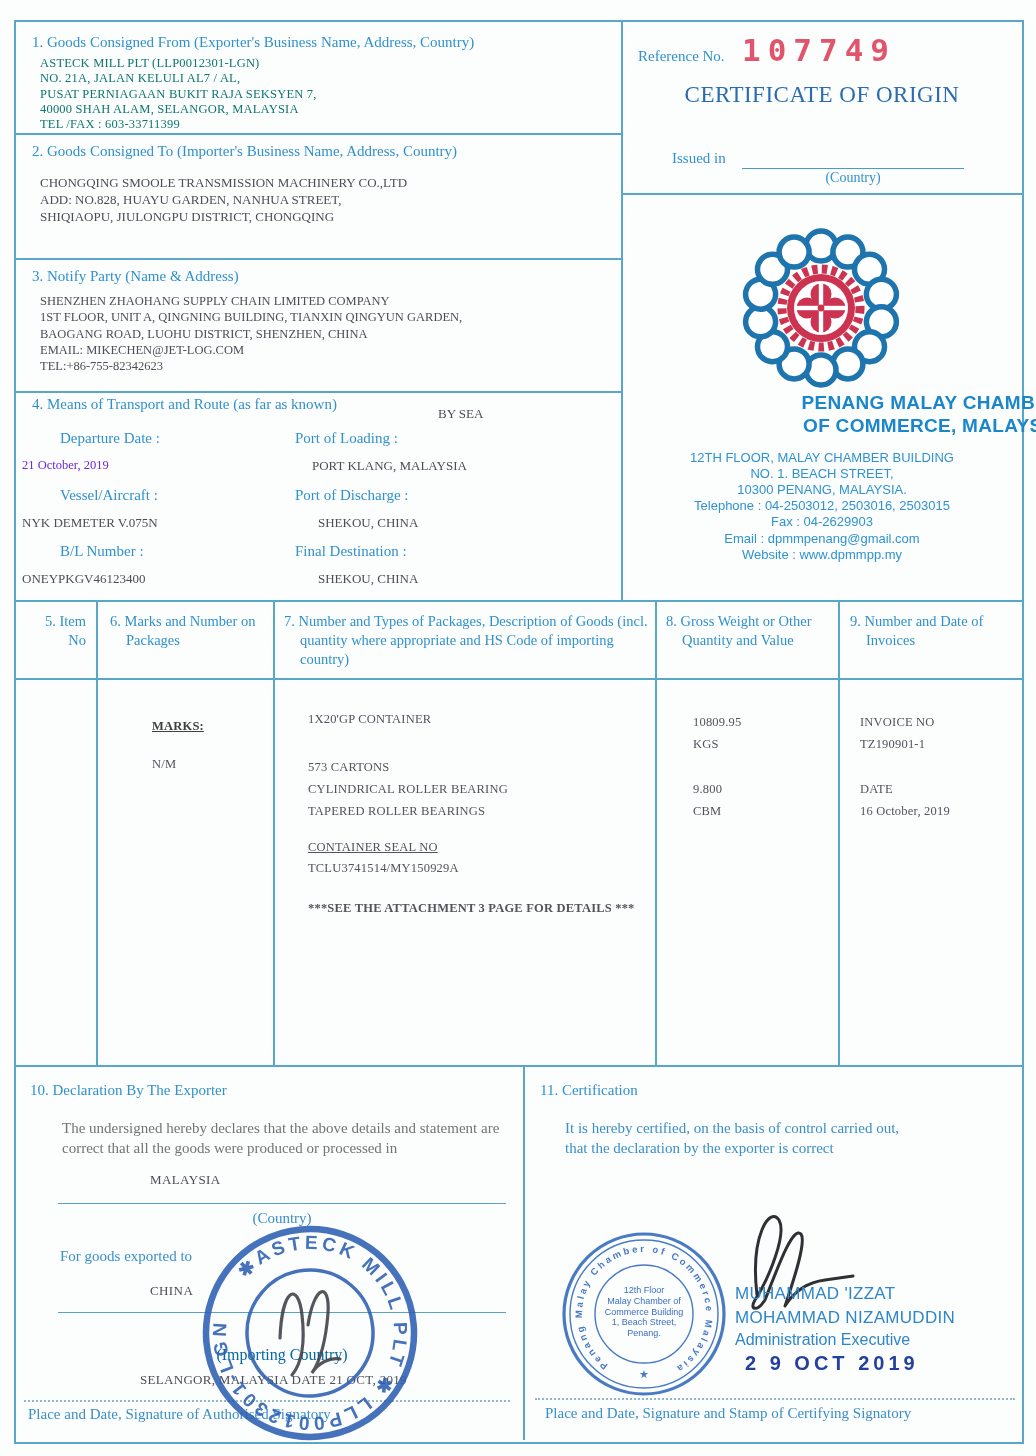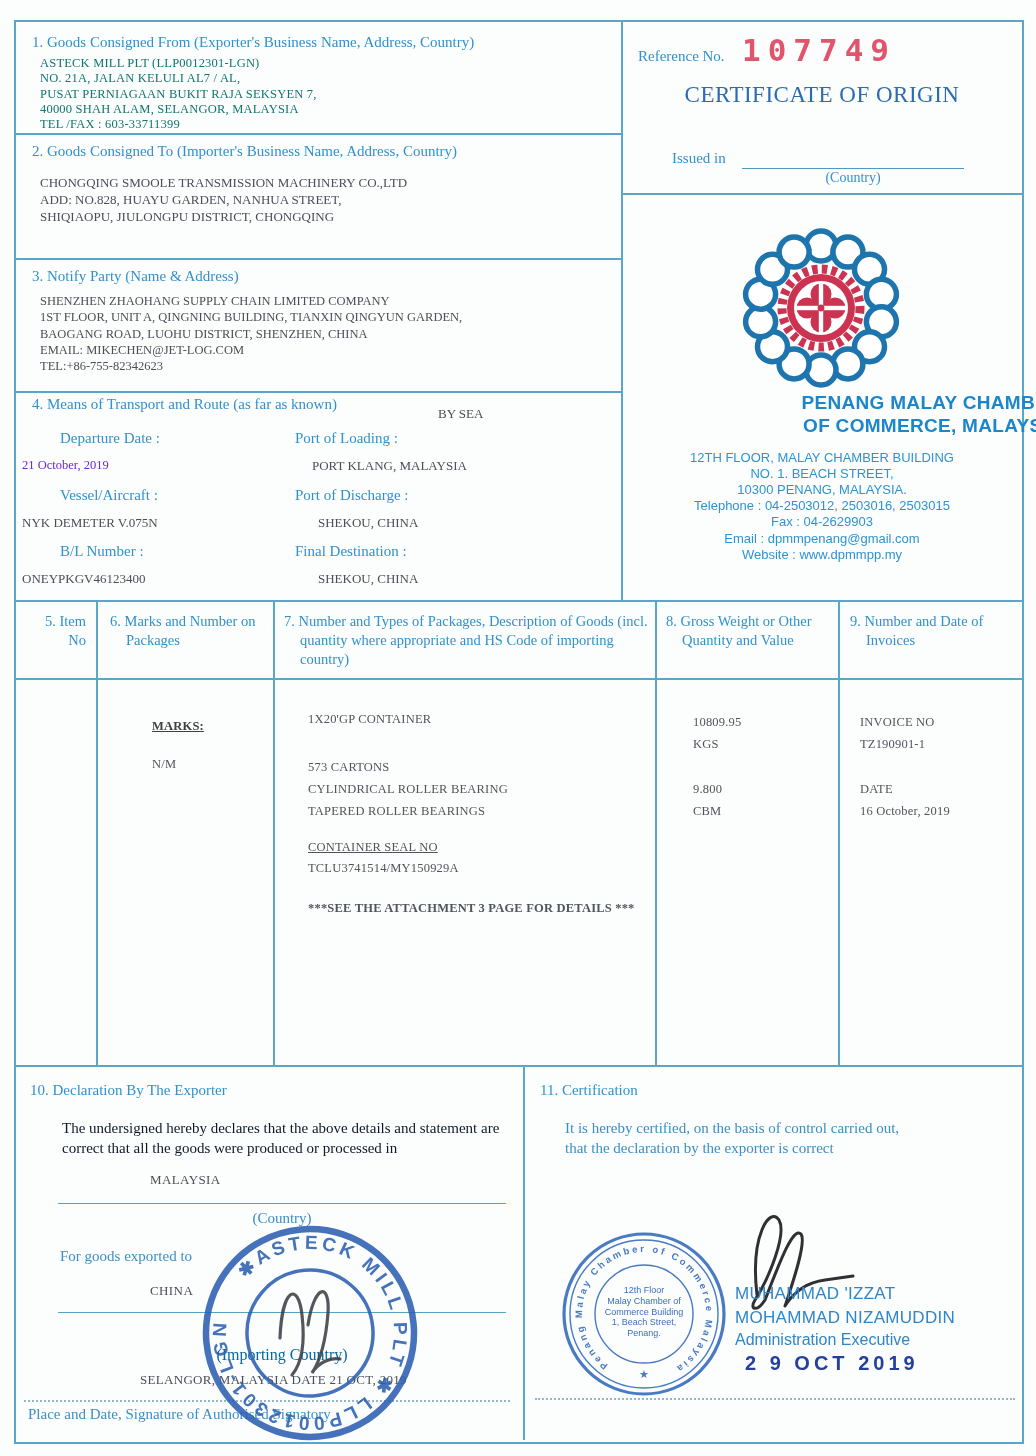--- a/index.html
+++ b/index.html
@@ -142,21 +142,21 @@
   <div class="abs cell pre" style="left:693px;top:712px;line-height:1.75;">10809.95
 KGS</div>
   <div class="abs cell pre" style="left:693px;top:779px;line-height:1.75;">9.800
 CBM</div>
   <div class="abs cell pre" style="left:860px;top:712px;line-height:1.75;">INVOICE NO
 TZ190901-1</div>
   <div class="abs cell pre" style="left:860px;top:779px;line-height:1.75;">DATE
 16 October, 2019</div>
 
   <div class="abs heading" style="left:30px;top:1082px;">10. Declaration By The Exporter</div>
-  <div class="abs" style="left:62px;top:1118px;width:448px;font-size:15px;line-height:1.35;color:#0f172a;">The undersigned hereby declares that the above details and statement are correct that all the goods were produced or processed in</div>
+  <div class="abs" style="left:62px;top:1118px;width:448px;font-size:15px;line-height:1.35;color:#737373;">The undersigned hereby declares that the above details and statement are correct that all the goods were produced or processed in</div>
   <div class="abs" style="left:150px;top:1172px;font-size:13px;color:#4b4e58;letter-spacing:.4px;">MALAYSIA</div>
   <div class="country-line" style="left:58px;top:1203px;width:448px;"></div>
   <div class="abs" style="left:58px;top:1210px;width:448px;text-align:center;font-size:15px;color:#3a8fc6;">(Country)</div>
   <div class="abs" style="left:60px;top:1248px;font-size:15px;color:#3a8fc6;">For goods exported to</div>
   <div class="abs" style="left:150px;top:1283px;font-size:13px;color:#4b4e58;letter-spacing:.4px;">CHINA</div>
   <div class="country-line" style="left:58px;top:1312px;width:448px;"></div>
   <div class="abs" style="left:58px;top:1318px;width:448px;text-align:center;font-size:16px;color:#0369a1;margin-top:28px;">(Importing Country)</div>
   <div class="abs" style="left:140px;top:1372px;font-size:13px;color:#4b4e58;letter-spacing:.3px;">SELANGOR, MALAYSIA   DATE 21 OCT, 2019</div>
   <div class="dotted" style="left:24px;top:1400px;width:486px;"></div>
   <div class="abs" style="left:28px;top:1406px;font-size:15px;color:#3a8fc6;">Place and Date, Signature of Authorised Signatory</div>
@@ -202,14 +202,15 @@
       <path d="M 62,95 C 55,35 75,6 84,20 C 92,34 74,78 60,100 C 54,110 62,112 70,100 C 84,64 98,26 106,34 C 112,42 96,88 90,106 M 90,106 C 100,90 114,82 130,80 L 158,76" fill="none" stroke="#303034" stroke-width="3" stroke-linecap="round"></path>
     </svg>
   </div>
 
   <div class="abs pre sans" style="left:735px;top:1282px;font-size:17px;line-height:1.42;color:#2f86c8;letter-spacing:.3px;">MUHAMMAD 'IZZAT
 MOHAMMAD NIZAMUDDIN</div>
   <div class="abs sans" style="left:735px;top:1331px;font-size:16px;color:#2f86c8;">Administration Executive</div>
   <div class="abs sans" style="left:745px;top:1352px;font-size:20px;font-weight:bold;letter-spacing:4px;color:#24409e;">2 9 OCT 2019</div>
 
   <div class="dotted" style="left:535px;top:1398px;width:480px;"></div>
+  <div class="abs" style="left:545px;top:1405px;font-size:15px;color:#3a8fc6;">Place and Date, Signature and Stamp of Certifying Signatory</div>
 
 </div>
 
 </body></html>

